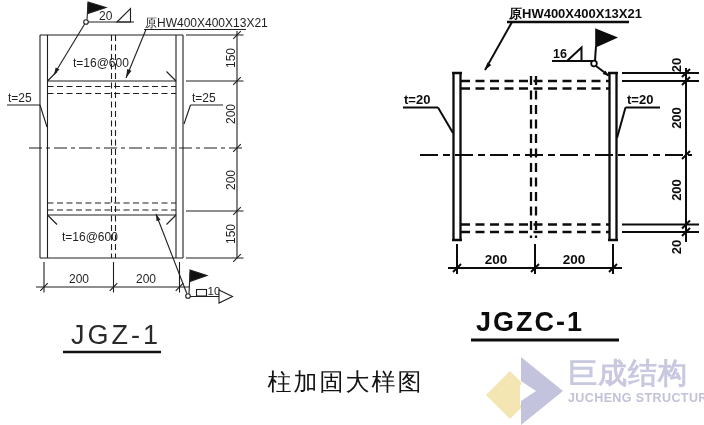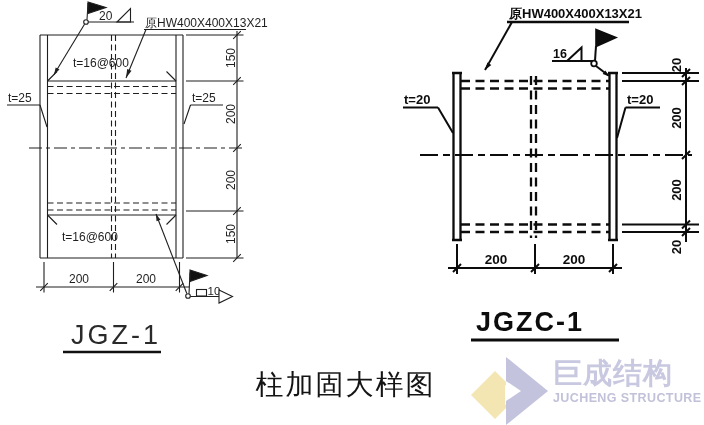--- a/index.html
+++ b/index.html
@@ -20,23 +20,23 @@
   .Bc {stroke:#0c0c0c;stroke-width:1.9;fill:none;stroke-dasharray:18 5 7 5;}
   .Bt {stroke:#0c0c0c;stroke-width:2;fill:none;}
   .Bf {stroke:#0c0c0c;stroke-width:1.6;fill:#0c0c0c;}
   .Bo {stroke:#0c0c0c;stroke-width:1.8;fill:#fff;}
   .txt2{fill:#0c0c0c;stroke:none;font:bold 13px "Liberation Sans",sans-serif;}
   .name2{fill:#0c0c0c;stroke:none;font:bold 27px "Liberation Sans",sans-serif;letter-spacing:2px;}
   .arrow{fill:#1f1f1f;stroke:none;}
   .arrowB{fill:#0c0c0c;stroke:none;}
   
   #title{position:absolute;left:228px;top:366px;width:235px;text-align:center;
-         font-family:"Liberation Serif",serif;font-size:28px;color:#141414;letter-spacing:2px;}
-  
-  #logo{position:absolute;left:469px;top:355px;width:221px;height:70px;}
+         font-family:"Liberation Serif",serif;font-size:24px;color:#141414;letter-spacing:2px;}
+  
+  #logo{position:absolute;left:484px;top:355px;width:221px;height:70px;}
   #logo .mark{position:absolute;left:0;top:0;}
   #logo .words{position:absolute;left:84px;top:2px;width:140px;}
   .logo-zh{font-size:29px;font-weight:bold;color:#c8c8e0;letter-spacing:1px;line-height:32px;
            font-family:"Liberation Sans",sans-serif;white-space:nowrap;}
   .logo-en{font-size:12.5px;font-weight:bold;color:#c1c1d9;letter-spacing:0.4px;margin-top:2px;
            font-family:"Liberation Sans",sans-serif;white-space:nowrap;}
 </style>
 </head>
 <body>
 

